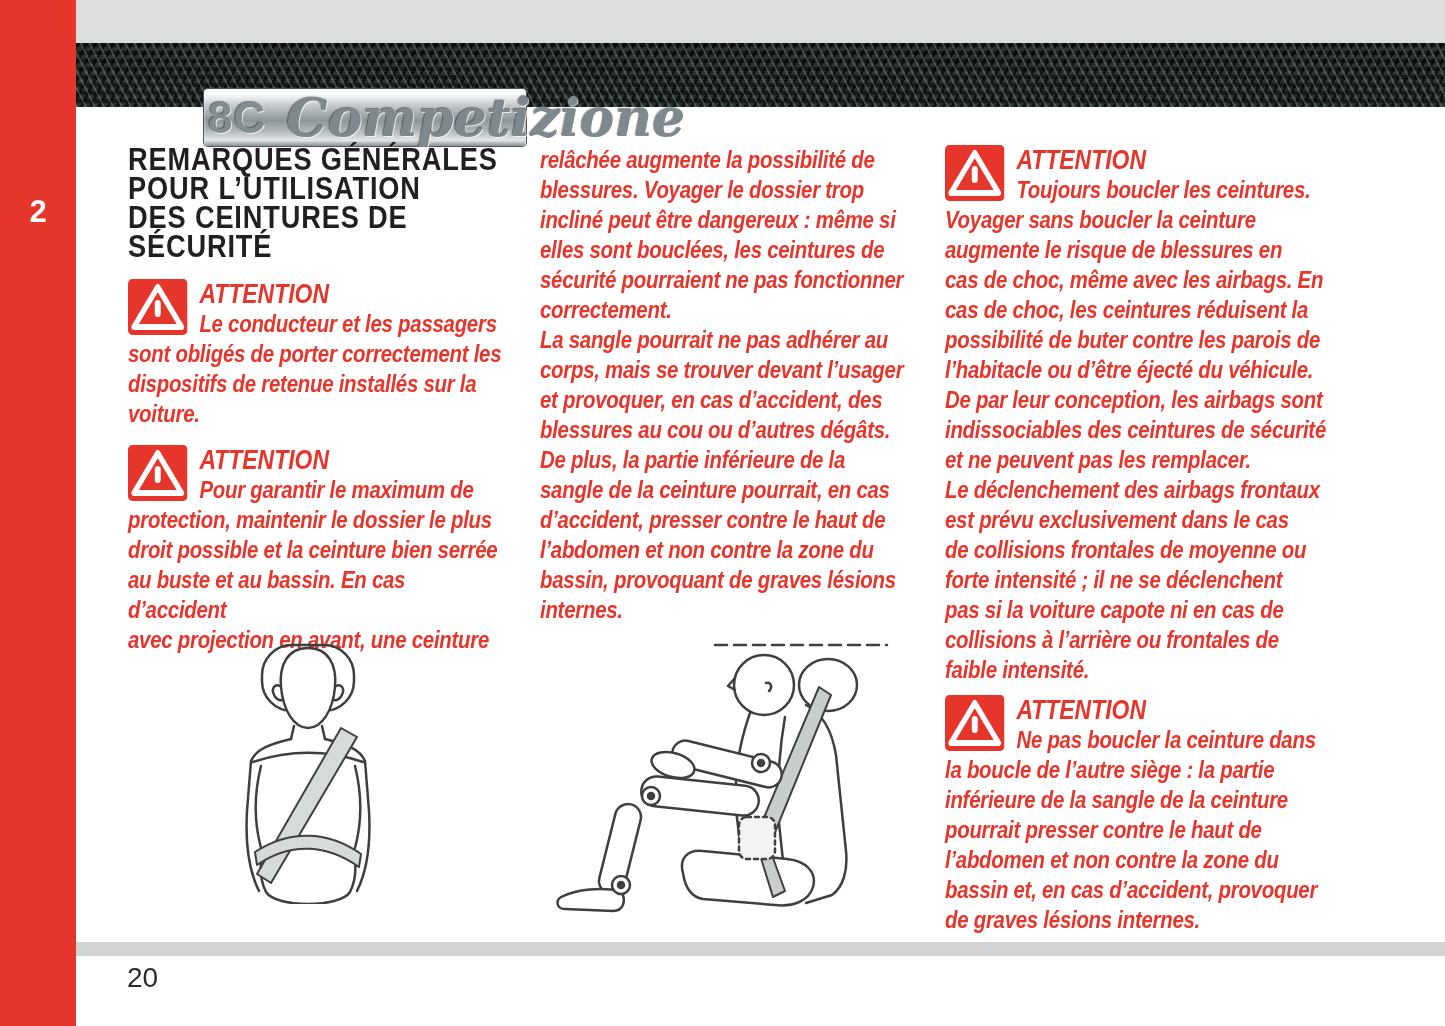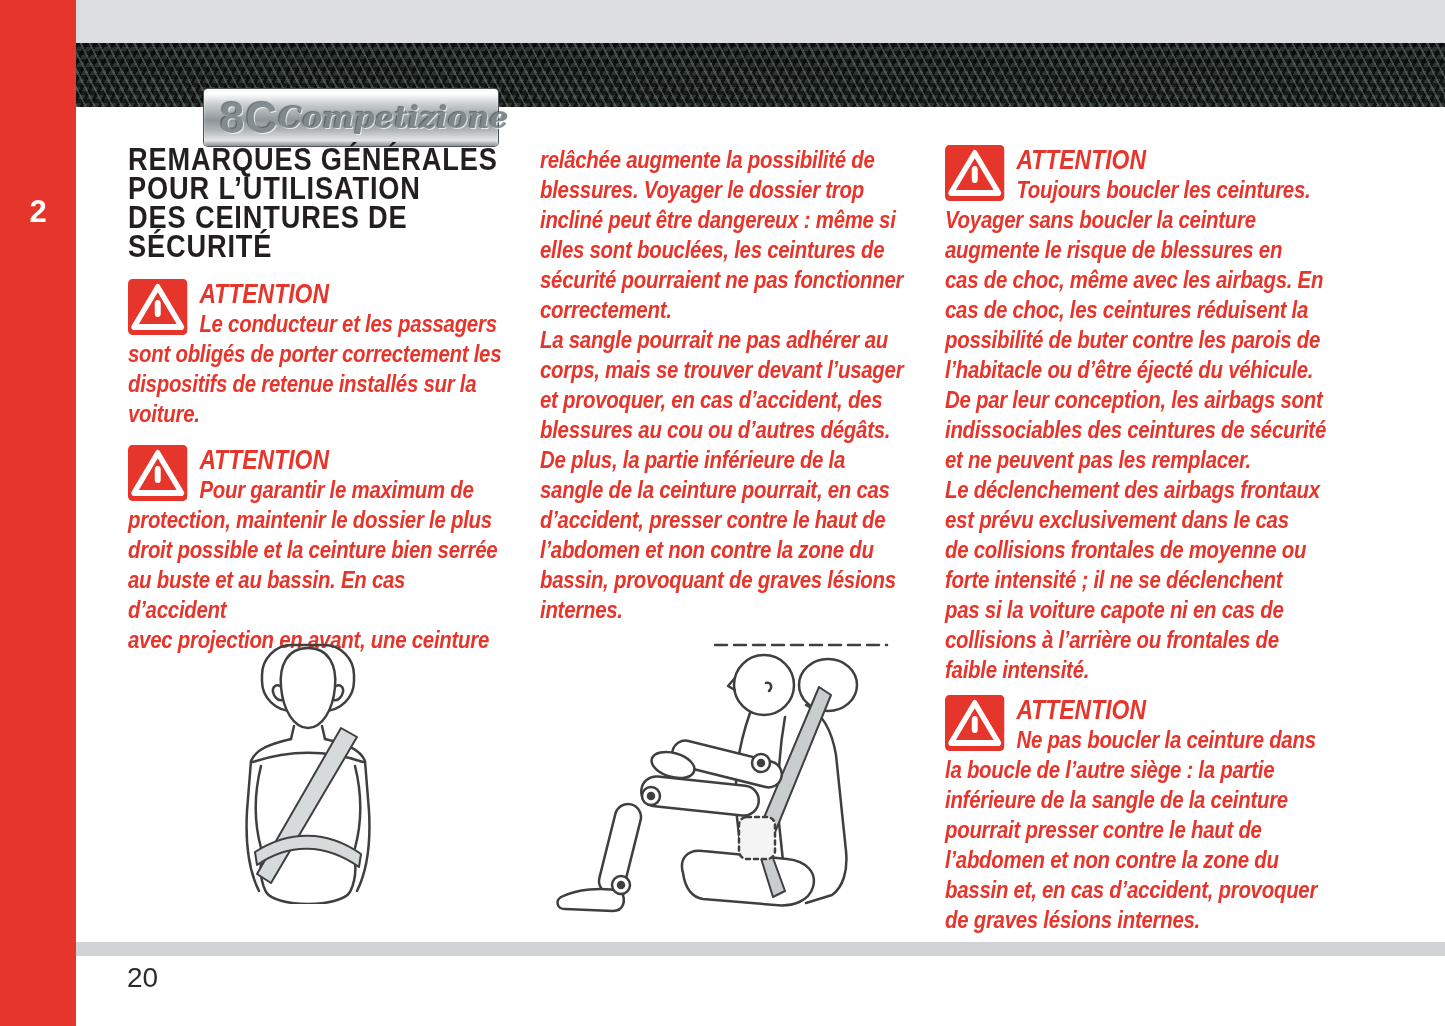--- a/index.html
+++ b/index.html
@@ -12,28 +12,28 @@
                color:#fff;font-size:31px;font-weight:bold;}
 
   
   .header-band{position:absolute;left:76px;top:0;width:1369px;height:43px;background:#dcddde;}
   .carbon{position:absolute;left:76px;top:43px;width:1369px;height:64px;
           background-color:#161b19;
           background-image:
             repeating-linear-gradient(63deg, rgba(130,148,142,.38) 0 2px, rgba(0,0,0,0) 2px 8px),
             repeating-linear-gradient(117deg, rgba(0,0,0,.6) 0 3px, rgba(0,0,0,0) 3px 8px),
             repeating-linear-gradient(0deg, rgba(82,96,90,.35) 0 4px, rgba(0,0,0,0) 4px 8px);}
-  .plate{position:absolute;left:128px;top:46px;width:294px;height:57px;border-radius:4px;
+  .plate{position:absolute;left:128px;top:46px;width:322px;height:57px;border-radius:4px;
          background:linear-gradient(180deg,#f4f5f5 0%,#ffffff 8%,#c7cbcd 28%,#8e969a 55%,#aeb4b6 72%,#e4e6e7 90%,#868d91 100%);
          box-shadow:0 0 0 1px #4d5356, inset 0 1px 2px rgba(255,255,255,.8);
-         display:flex;align-items:center;padding-left:16px;box-sizing:border-box;}
+         display:flex;align-items:center;padding-left:4px;box-sizing:border-box;}
   .logo-8c{font-size:44px;font-weight:bold;letter-spacing:1px;color:#838c91;
            text-shadow:1px 1px 0 rgba(255,255,255,.75),-1px -1px 1px rgba(40,45,48,.6);}
   .logo-script{font-family:"DejaVu Serif",serif;font-style:italic;font-weight:bold;
-           font-size:30px;margin-left:0;color:#7f888d;
+           font-size:52px;margin-left:20px;color:#7f888d;
            text-shadow:1px 1px 0 rgba(255,255,255,.7),-1px -1px 1px rgba(40,45,48,.55);}
 
   
   .col{position:absolute;top:145px;transform:scaleX(0.85);transform-origin:0 0;}
   .col1{left:128px;width:441px;}
   .col2{left:540px;width:433px;}
   .col3{left:945px;width:461px;}
 
   .title{margin:0 0 18px 0;color:#231f20;font-size:32px;line-height:29px;font-weight:bold;
          letter-spacing:1px;white-space:pre-line;}

